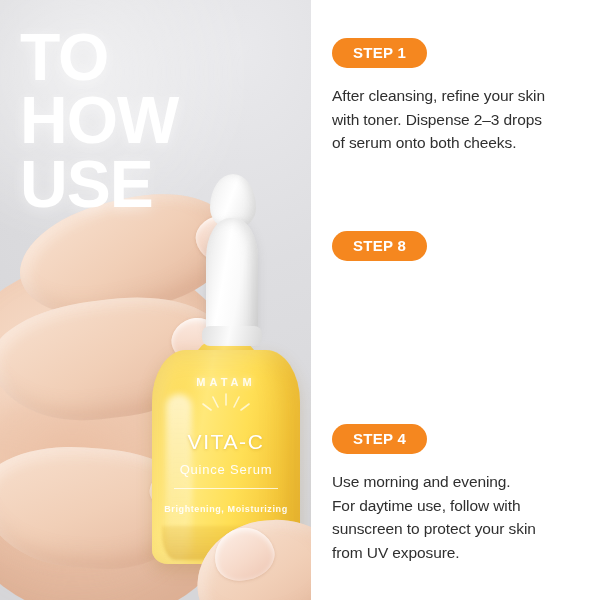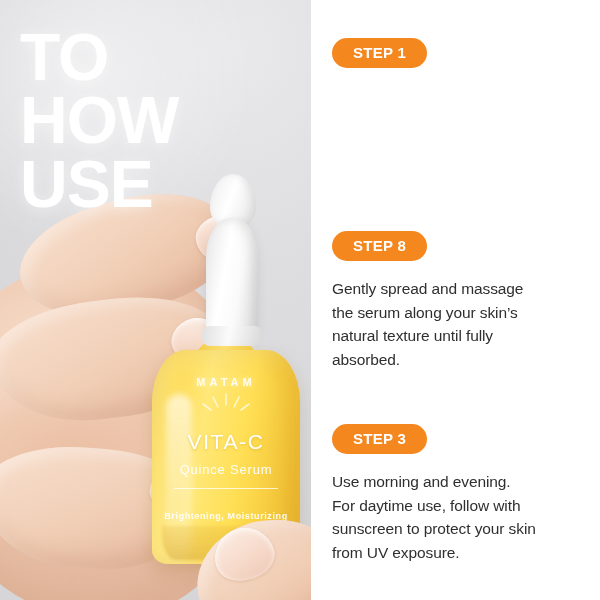--- a/index.html
+++ b/index.html
@@ -279,21 +279,21 @@
     color: rgba(255,255,255,.95);
     filter: blur(.25px);
   }
   .label-rule {
     width: 104px;
     height: 1px;
     margin: 11px auto 0;
     background: rgba(255,255,255,.75);
   }
   .product-claims {
-    margin-top: 22px;
+    margin-top: 15px;
     font-size: 9px;
     font-weight: 700;
     letter-spacing: .6px;
     color: rgba(255,255,255,.92);
     filter: blur(.6px);
   }
 
   
   .headline {
     position: absolute;
@@ -405,32 +405,31 @@
       <span>TO</span>
       <span>HOW</span>
       <span>USE</span>
     </div>
   </div>
 
   <div class="steps-panel">
 
     <div class="step step-1">
       <div class="step-badge">STEP 1</div>
+      <div class="step-text">After cleansing, refine your skin
+with toner. Dispense 2–3 drops
+of serum onto both cheeks.</div>
     </div>
 
     <div class="step step-2">
       <div class="step-badge">STEP 8</div>
-      <div class="step-text">Gently spread and massage
-the serum along your skin’s
-natural texture until fully
-absorbed.</div>
     </div>
 
     <div class="step step-3">
-      <div class="step-badge">STEP 3</div>
+      <div class="step-badge">STEP 4</div>
       <div class="step-text">Use morning and evening.
 For daytime use, follow with
 sunscreen to protect your skin
 from UV exposure.</div>
     </div>
 
   </div>
 </div>
 
 </body></html>

